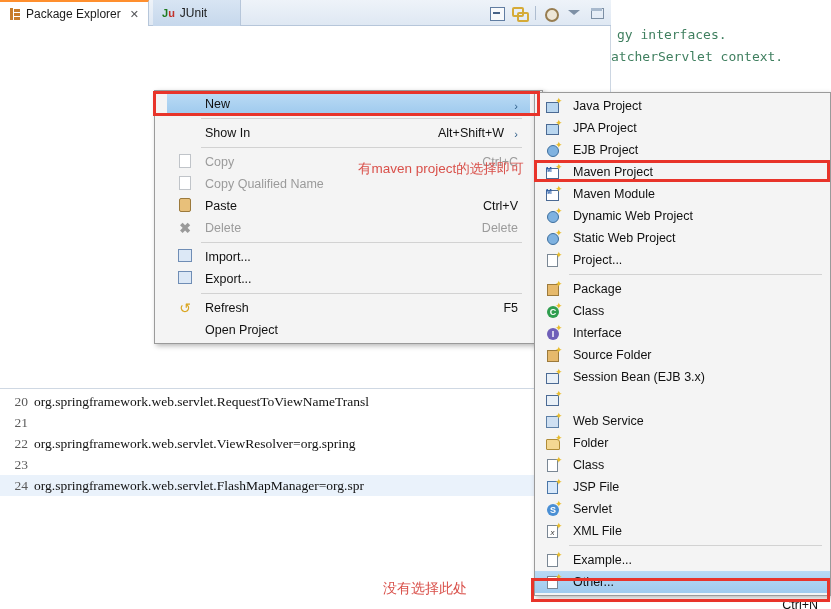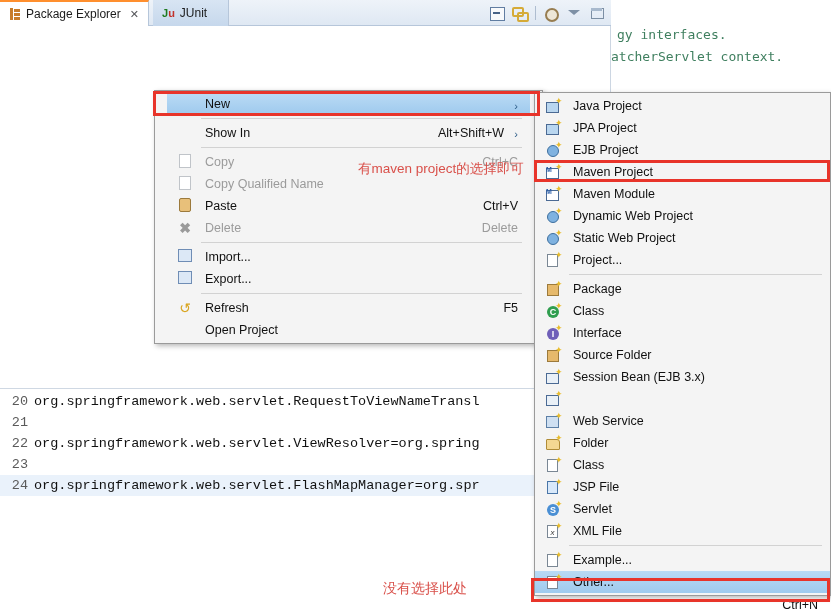--- a/index.html
+++ b/index.html
@@ -24,21 +24,21 @@
     padding: 0 9px; font-size: 12px; color: #1b1b1b; white-space: nowrap;
   }
   .tab.active {
     left: 0; background: #ffffff;
     border-right: 1px solid #b6c6da;
     border-top: 2px solid #ff8f2e;
   }
   .tab.inactive {
     left: 153px; background: linear-gradient(#d8e5f3, #c6d8ec);
     border-right: 1px solid #b6c6da;
-    width: 76px;
+    width: 88px;
   }
   .tab-close { color: #55565a; font-size: 11px; margin-left: 4px; }
   .pkg-glyph {
     width: 12px; height: 12px; position: relative; display: inline-block;
   }
   .pkg-glyph i {
     position: absolute; background: #c87d2a; display: block;
   }
   .pkg-glyph i:nth-child(1){ left:1px; top:0px; width:3px; height:12px;}
   .pkg-glyph i:nth-child(2){ left:5px; top:1px; width:6px; height:3px;}
@@ -98,21 +98,21 @@
   .editor-comment {
     position: absolute; color: #3f7f5f;
     font-family: "DejaVu Sans Mono", monospace; font-size: 13px; white-space: pre;
   }
   .editor-bottom {
     position: absolute; left: 0; top: 388px; width: 611px; height: 221px;
     background: #ffffff; border-top: 1px solid #cfd8e3;
   }
   .code-line {
     position: absolute; left: 0; height: 21px; width: 611px;
-    font-family: Liberation Mono, monospace; font-size: 13.5px;
+    font-family: Liberation Serif, serif; font-size: 13.5px;
     color: #111; white-space: pre; display: flex; align-items: center;
   }
   .code-line.hl { background: #eaf2fb; }
   .lineno {
     display: inline-block; width: 34px; text-align: right;
     color: #5a5a5a; padding-right: 6px; font-size: 13.5px; flex: 0 0 34px;
   }
   .code-txt { overflow: hidden; }
 
   

